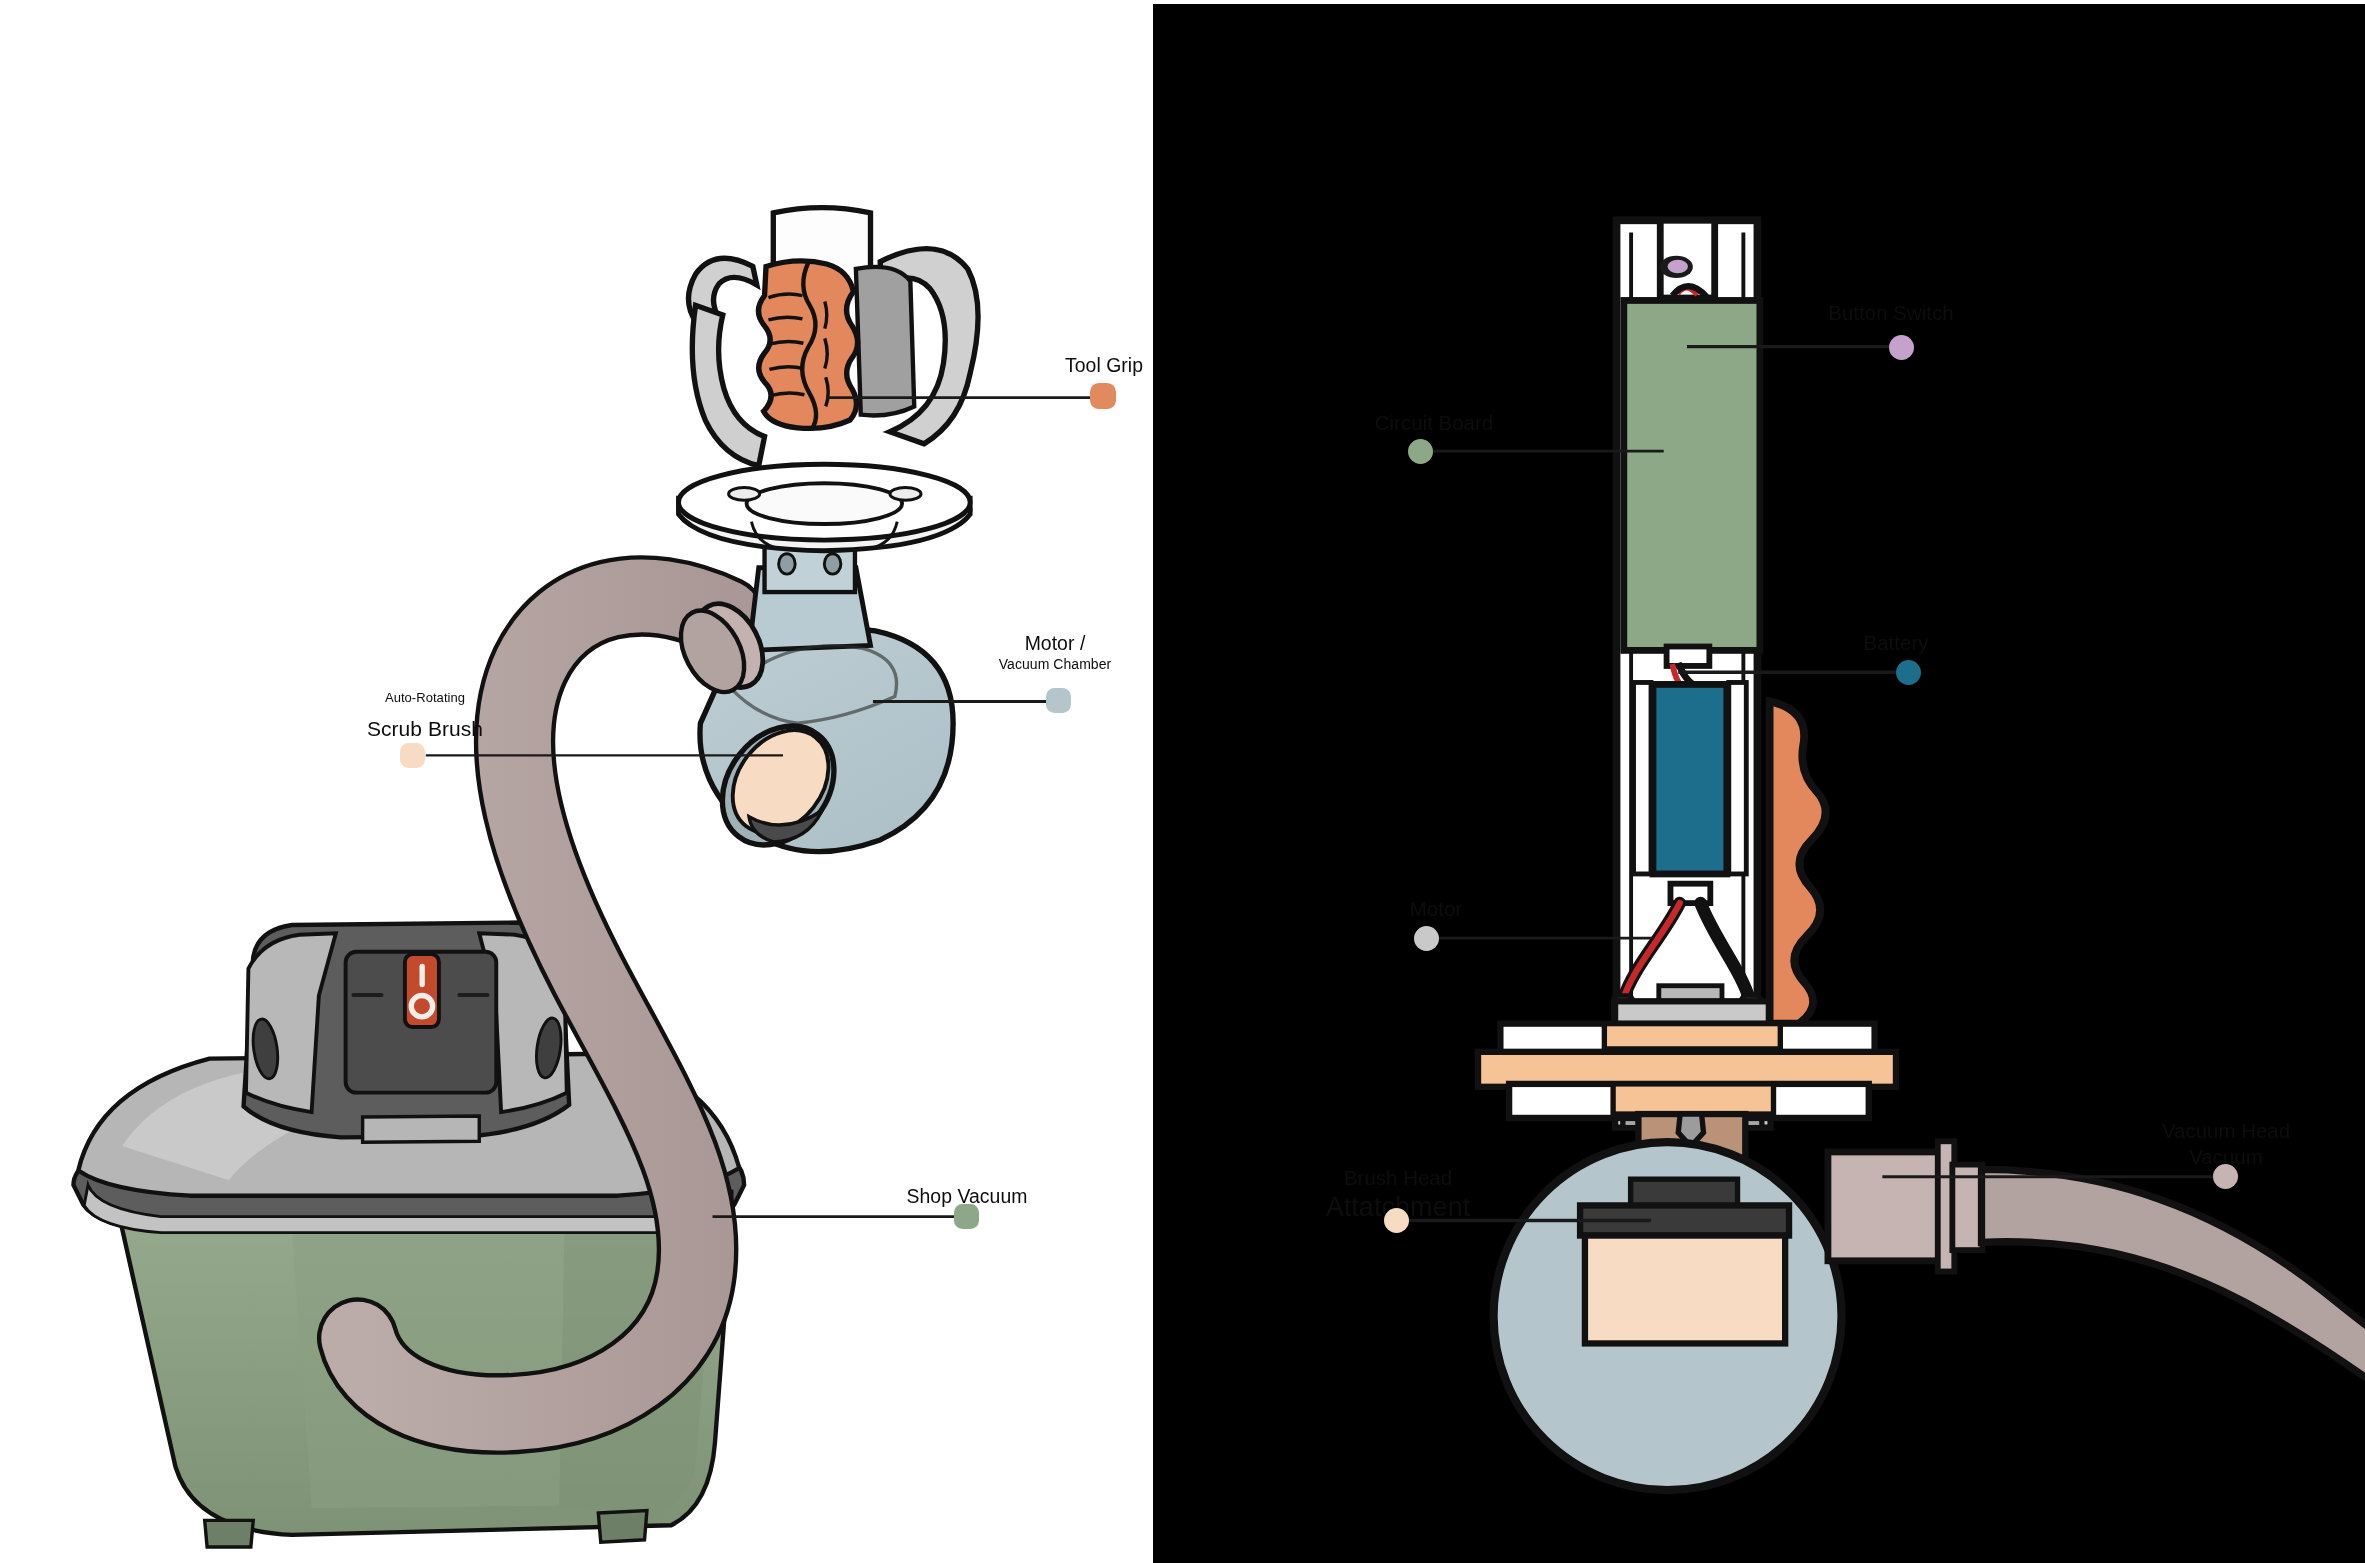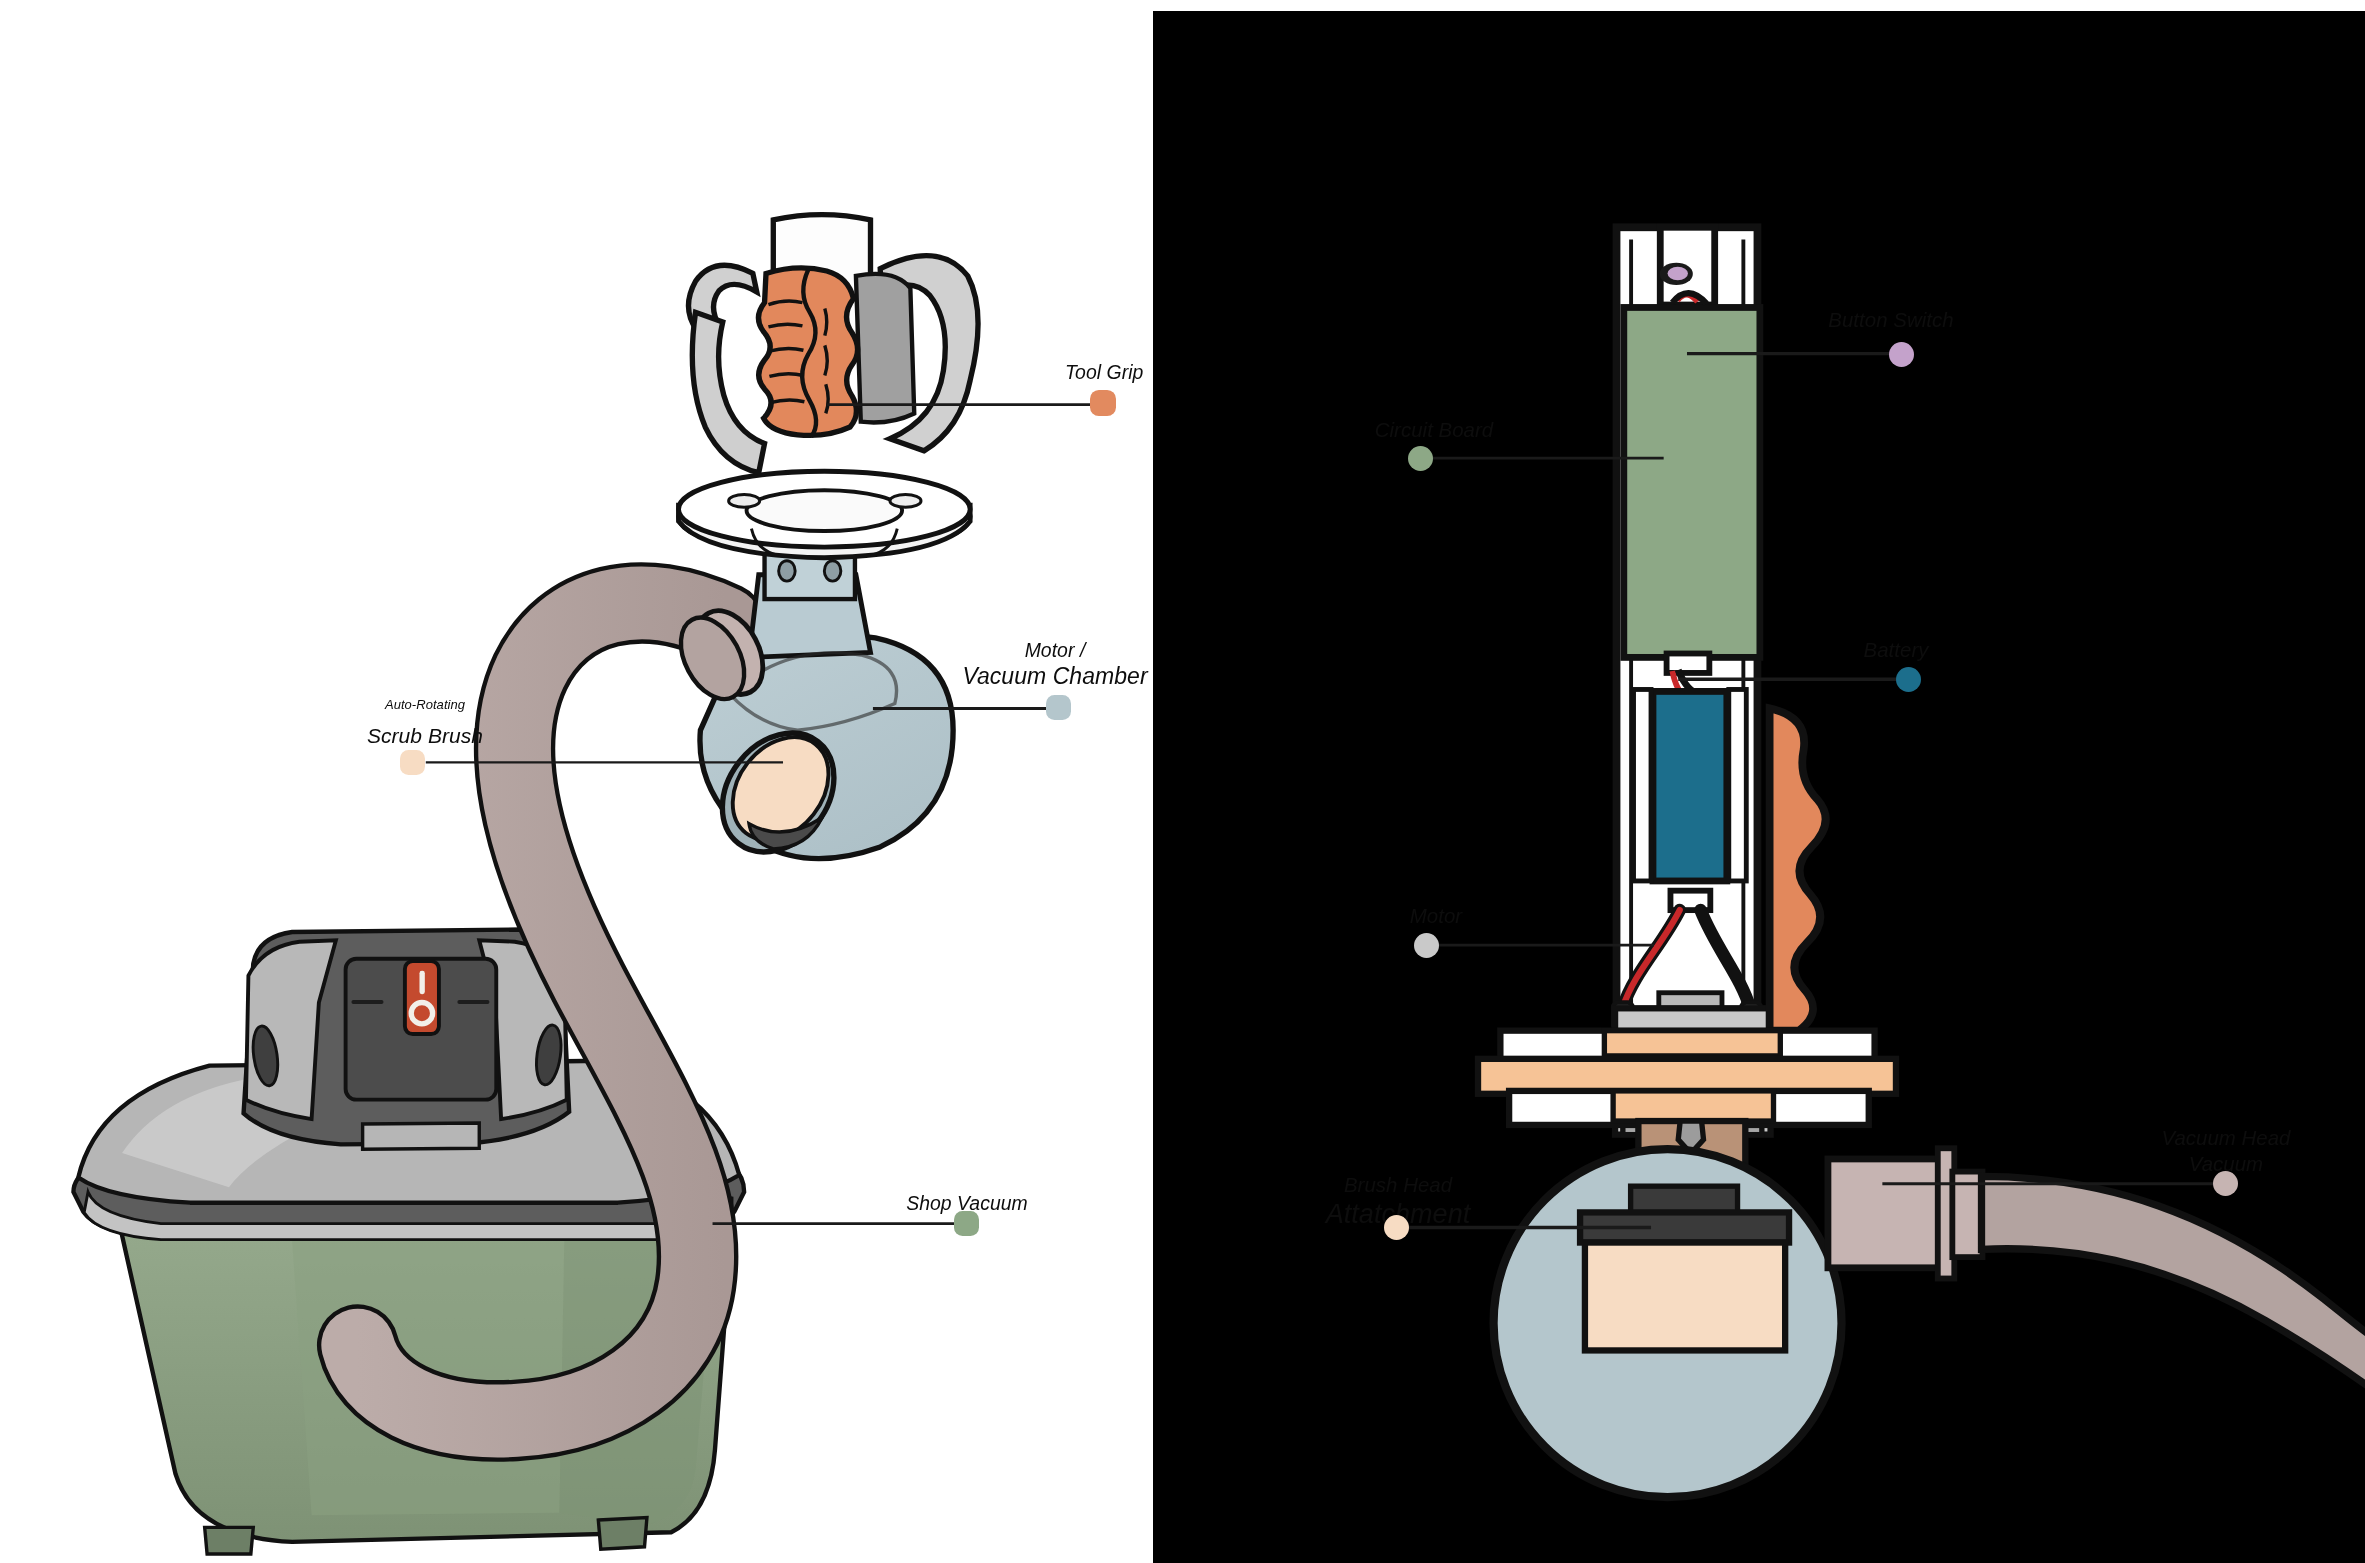--- a/index.html
+++ b/index.html
@@ -1,21 +1,21 @@
 <!DOCTYPE html>
 <html style="font-size:7.8px"><head>
 <meta charset="utf-8">
 <style>
   html,body{margin:0;padding:0;background:#ffffff;}
   body{
     width:2366px;height:1563px;position:relative;overflow:hidden;
     font-family:"Liberation Sans","DejaVu Sans",sans-serif;
     -webkit-font-smoothing:antialiased;
   }
-  #stage{position:absolute;left:0;top:11px;width:2366px;height:1363px;font-style:italic;}
+  #stage{position:absolute;left:0;top:4px;width:2366px;height:1363px;}
   .panel{position:absolute;}
 
   
   #left-panel{left:0;top:0;width:1153px;height:1563px;background:#ffffff;}
   #right-panel{left:1153px;top:0;width:1212px;height:1563px;background:#000000;}
 
   
   .art{position:absolute;left:0;top:0;width:2366px;height:1563px;overflow:visible;pointer-events:none;}
 
   
@@ -286,21 +286,21 @@
     </g>
   </svg>
 
   <div class="callout">
     <div class="txt t-left" style="left:1065px;top:349px;width:204px;font-size:19.4px;">Tool Grip</div>
     <div class="dot sq" style="left:1090px;top:379px;width:26px;height:26px;background:#e28a5f;"></div>
   </div>
 
   <div class="callout">
     <div class="txt t-center" style="left:953px;top:627px;width:204px;font-size:19.4px;">Motor /</div>
-    <div class="txt t-center" style="left:953px;top:651px;width:204px;font-size:23px;">Vacuum Chamber</div>
+    <div class="txt t-center" style="left:953px;top:651px;width:204px;font-size:14px;">Vacuum Chamber</div>
     <div class="dot sq" style="left:1046px;top:684px;width:25px;height:25px;background:#b4c6cc;"></div>
   </div>
 
   <div class="callout">
     <div class="txt t-center" style="left:318px;top:686px;width:214px;font-size:13px;">Auto-Rotating</div>
     <div class="txt t-center" style="left:318px;top:711px;width:214px;font-size:21px;">Scrub Brush</div>
     <div class="dot sq" style="left:400px;top:739px;width:25px;height:25px;background:#f7dcc3;"></div>
   </div>
 
   <div class="callout">

